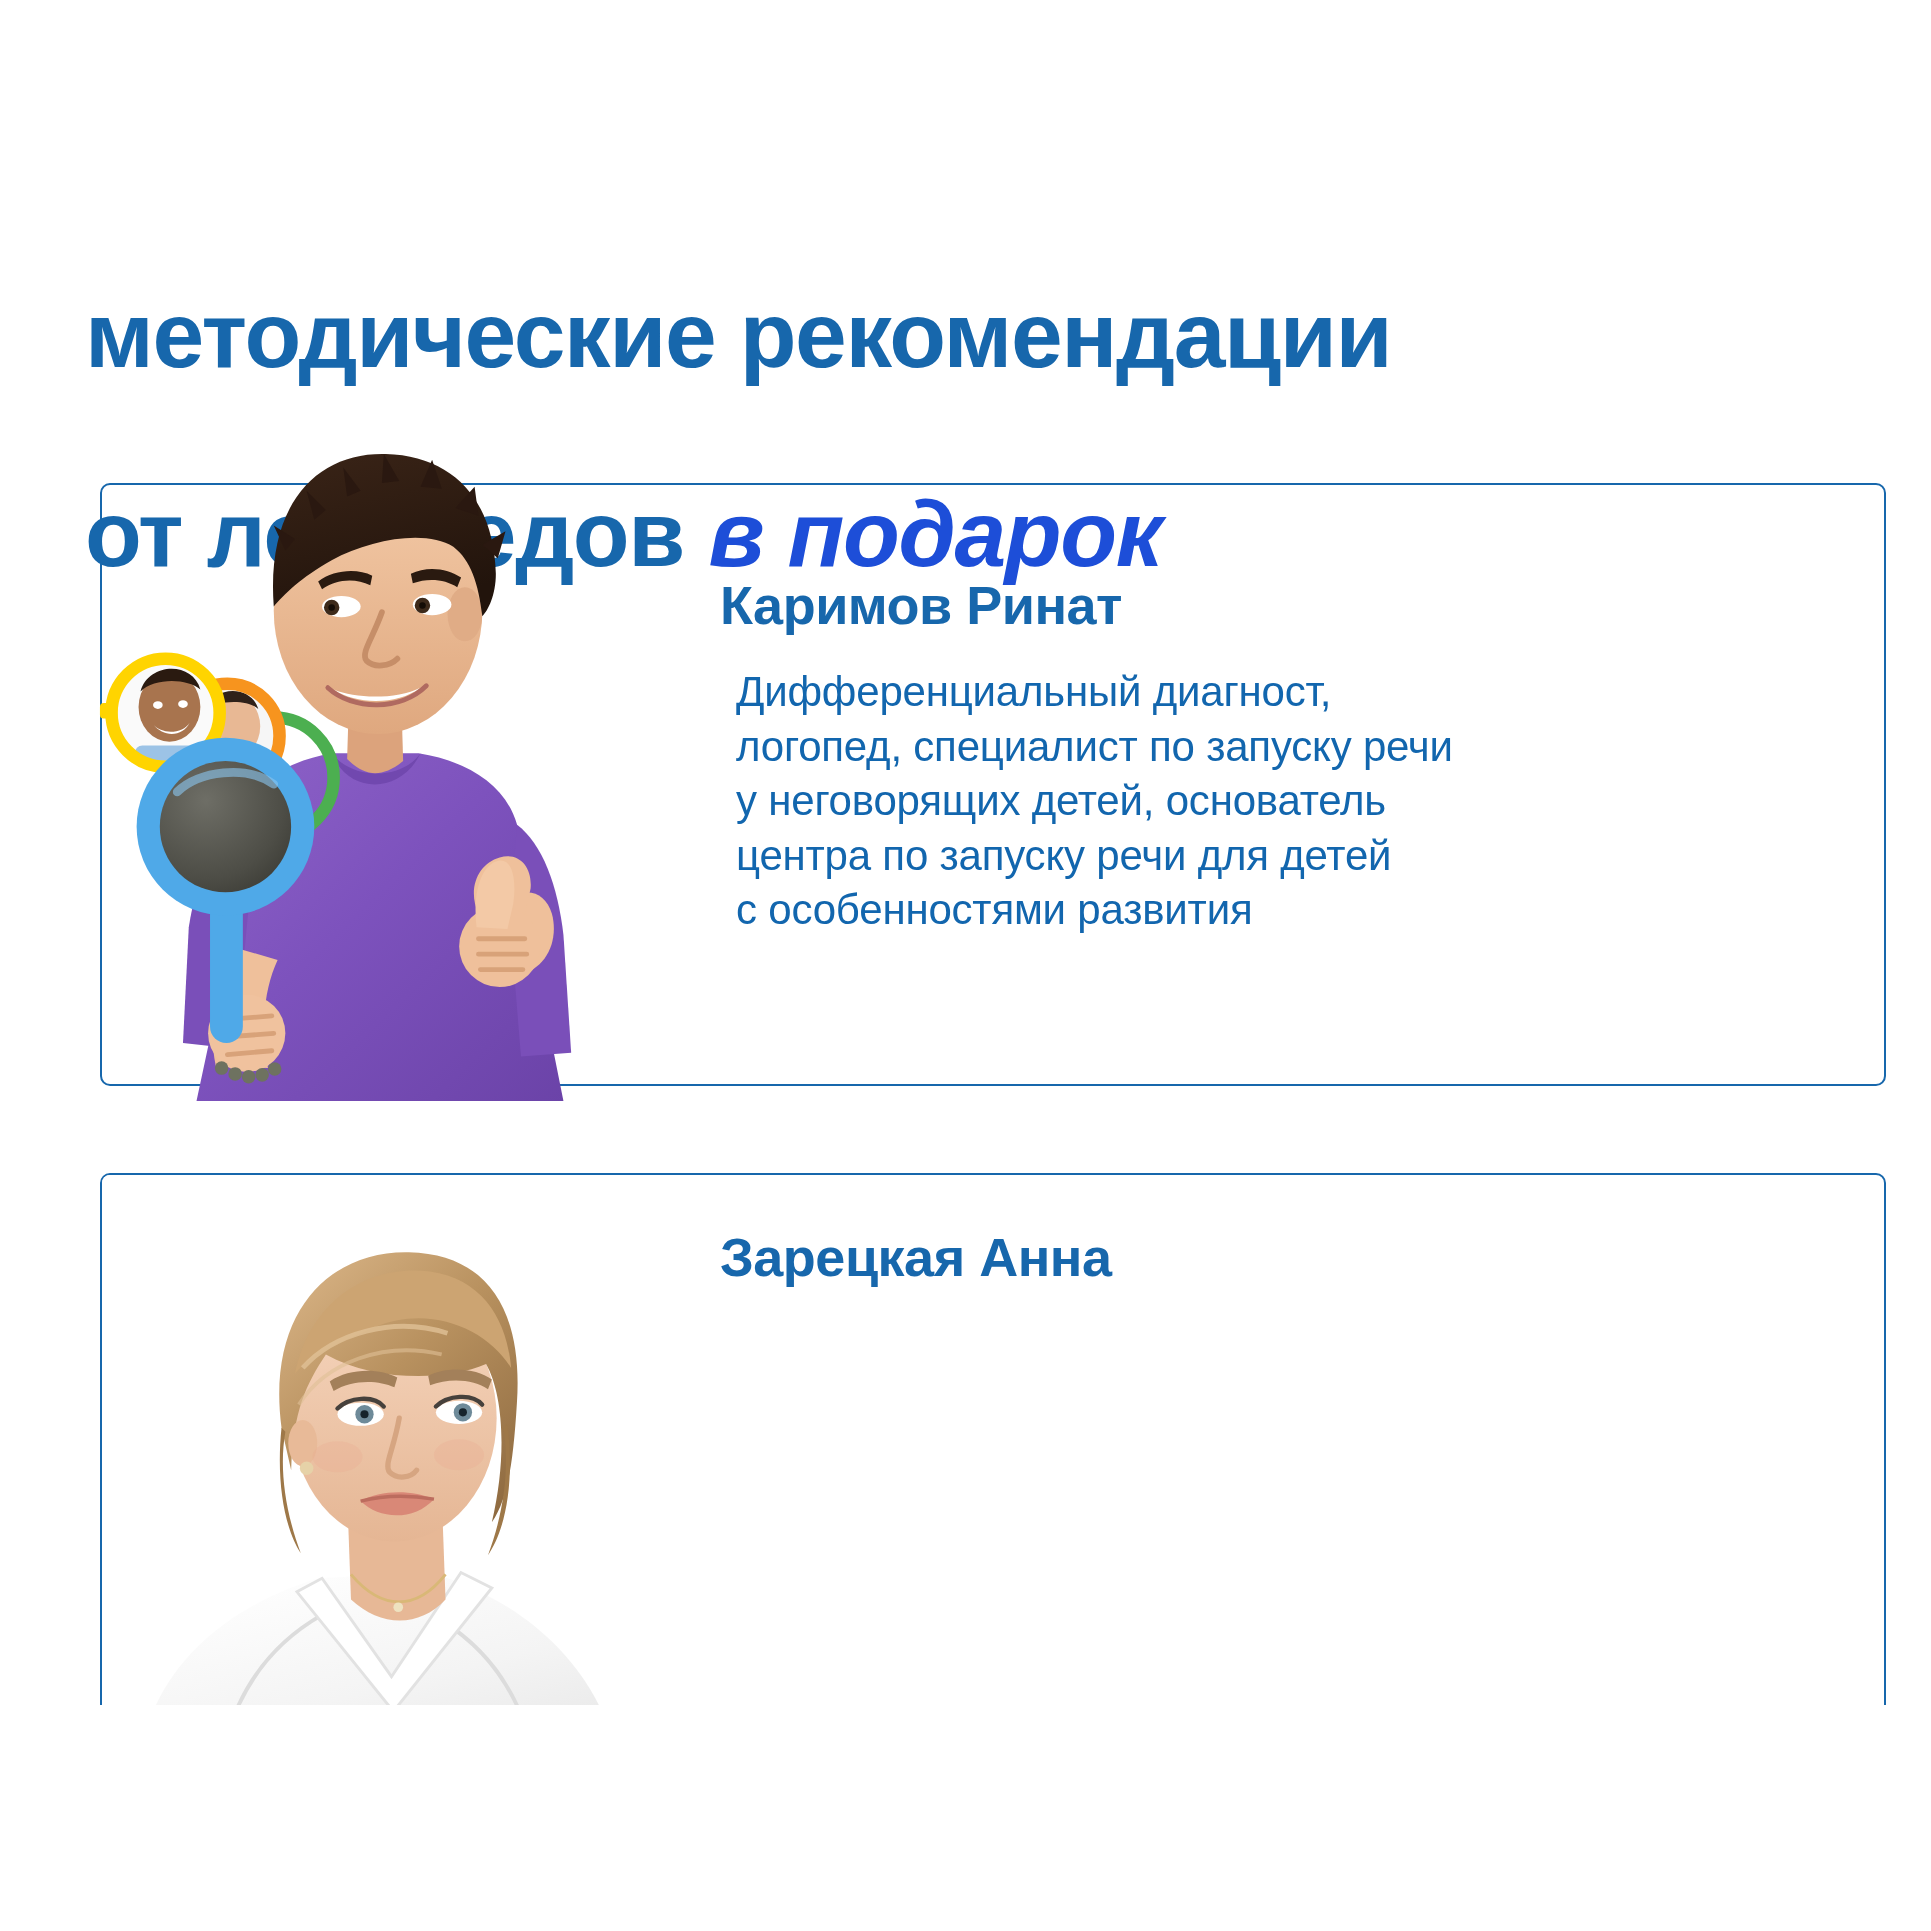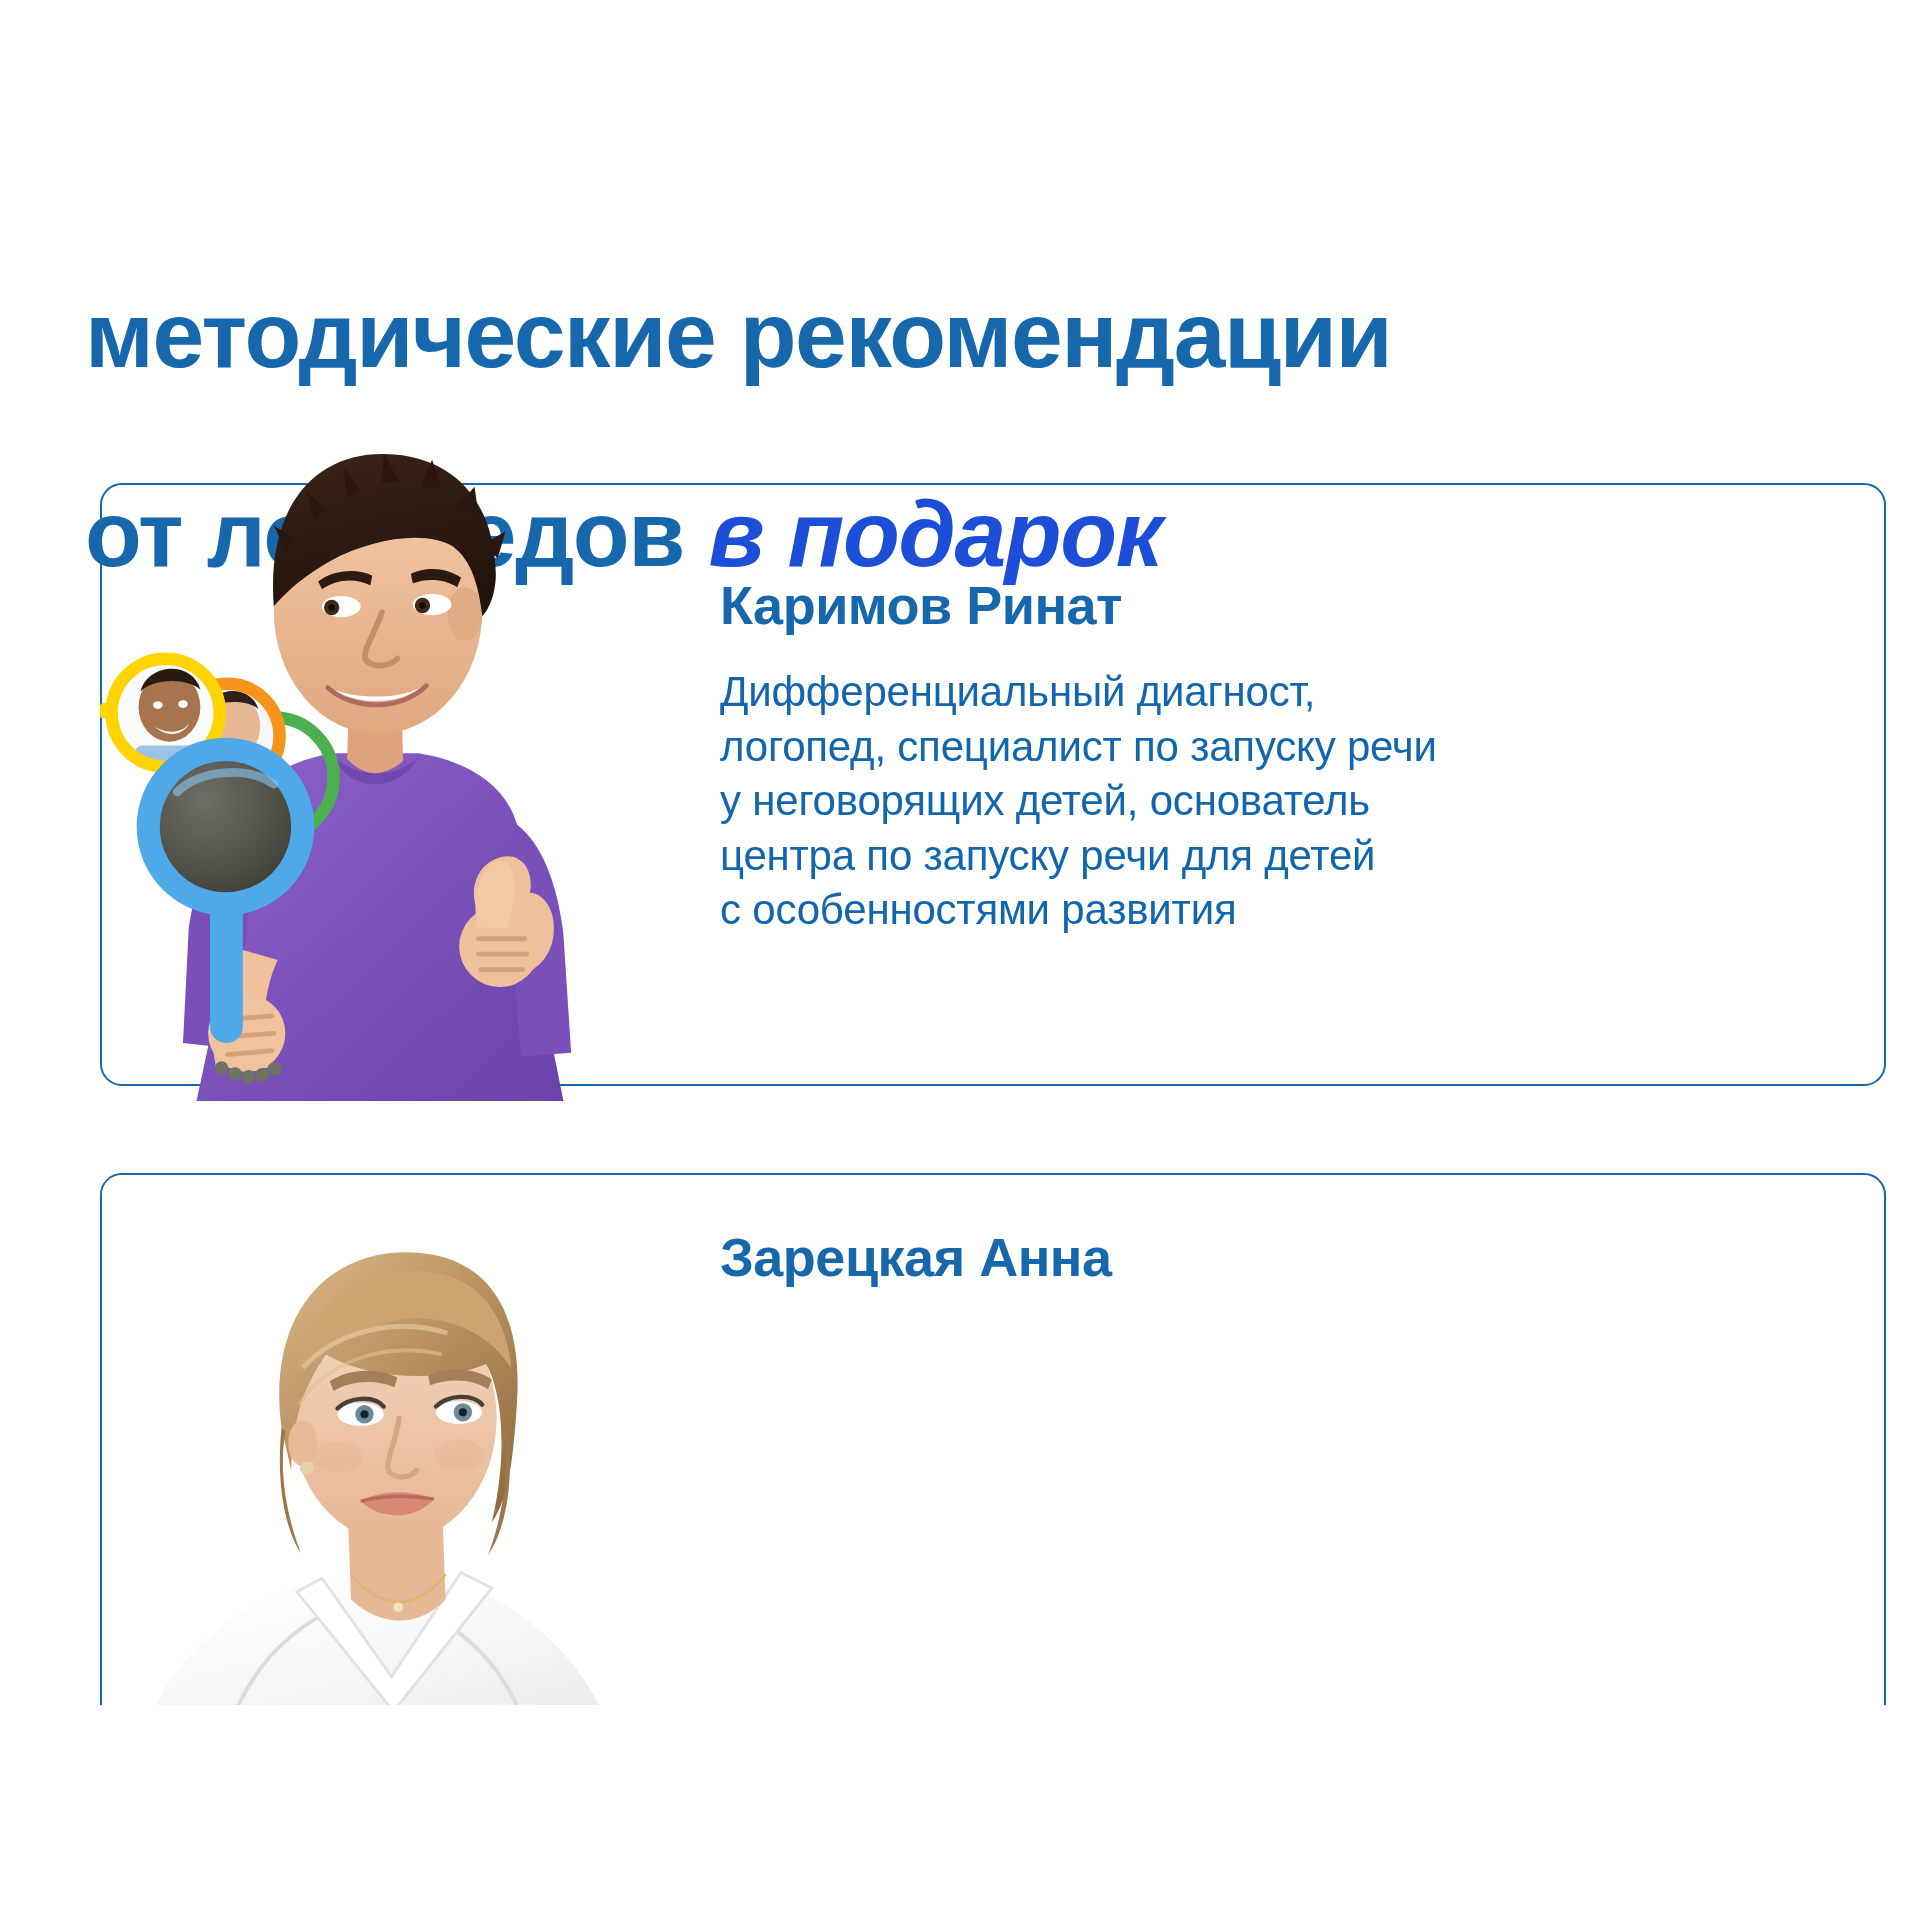--- a/index.html
+++ b/index.html
@@ -30,21 +30,21 @@
     color: #1767AC;
     white-space: pre-line;
   }
   .title .line { display: block; }
   .title .accent { color: #1d4ed8; font-style: italic; }
 
   
   .card {
     position: absolute;
     border: 2.9px solid #1767AC;
-    border-radius: 22px;
+    border-radius: 10px;
     background: transparent;
     box-sizing: border-box;
   }
   #card-karimov {
     left: 100px;
     top: 483px;
     width: 1786px;
     height: 603px;
   }
   #card-zaretskaya {
@@ -67,21 +67,21 @@
     color: #1767AC;
     letter-spacing: -0.5px;
     margin: 0 0 33px 0;
     line-height: 1.0;
   }
   .person-desc {
     font-size: 42px;
     font-weight: 400;
     color: #1266AE;
     line-height: 1.30;
-    margin: 0;
+    margin: 16px;
     white-space: pre-line;
     letter-spacing: -0.2px;
   }
   #card-zaretskaya .card-body { top: 55px; }
   #card-zaretskaya .person-name { margin-bottom: 27px; }
 
   
   .photo-karimov {
     position: absolute;
     left: -58px;

